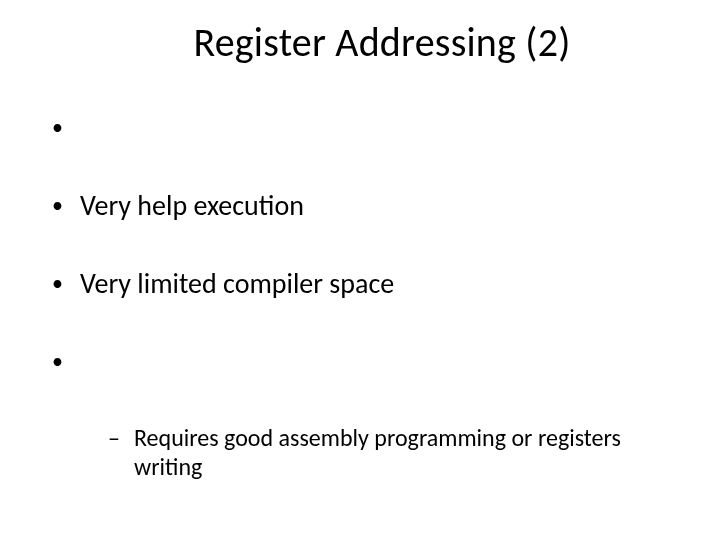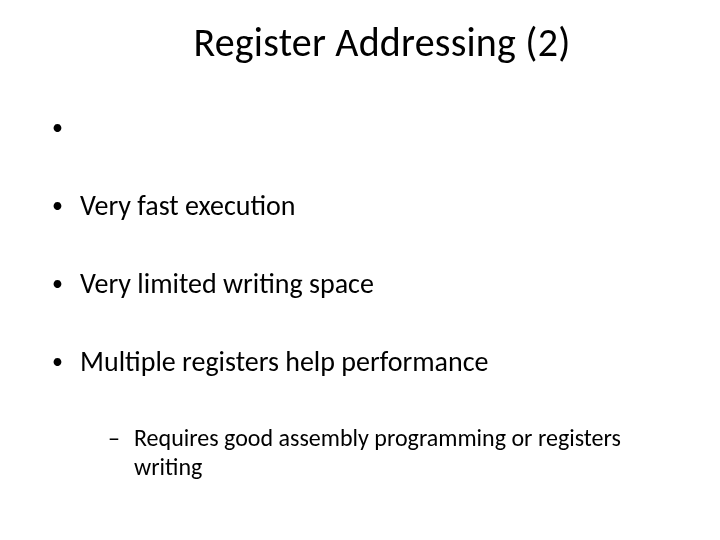--- a/index.html
+++ b/index.html
@@ -75,31 +75,30 @@
   <div class="title">Register Addressing (2)</div>
 
   <div class="content">
 
     <div class="item">
       <span class="bullet">•</span>
     </div>
 
     <div class="item">
       <span class="bullet">•</span>
-      <span>Very fast execution</span>
+      <span>Very help execution</span>
     </div>
 
     <div class="item">
       <span class="bullet">•</span>
-      <span>Very limited writing space</span>
+      <span>Very limited compiler space</span>
     </div>
 
     <div class="item">
       <span class="bullet">•</span>
-      <span>Multiple registers help performance</span>
     </div>
 
     <div class="sub">
       <span class="dash">–</span>
       <span class="subtext">Requires good assembly programming or registers writing</span>
     </div>
 
   </div>
 </div>
 

